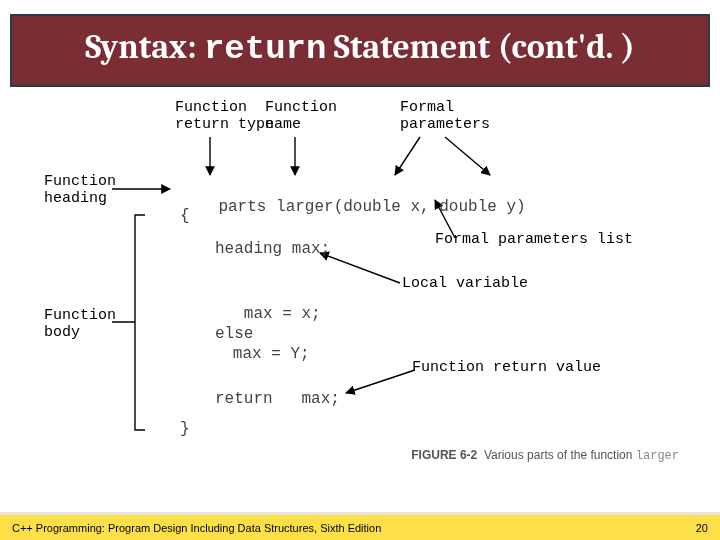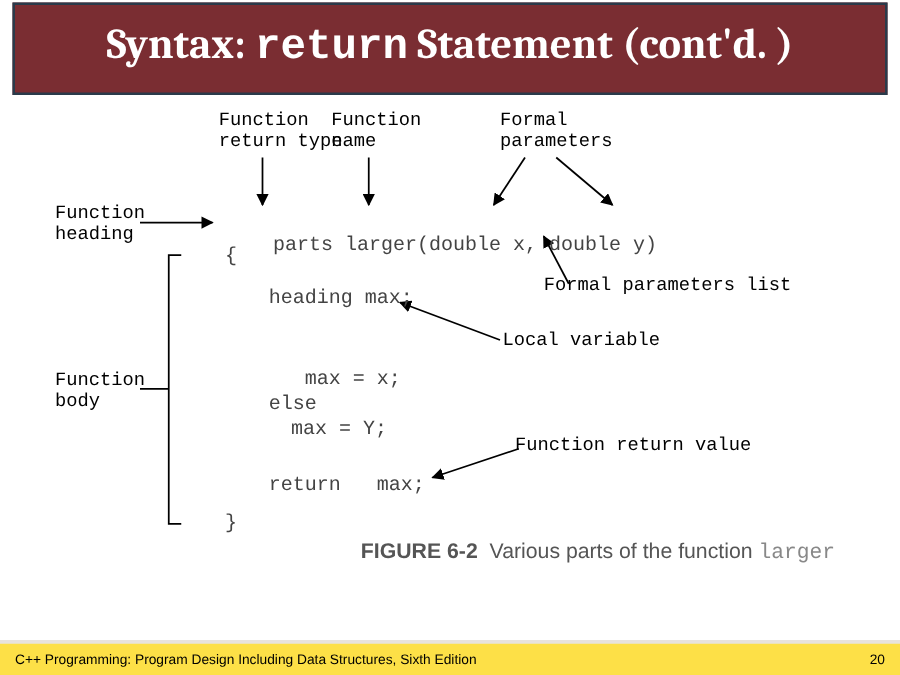--- a/index.html
+++ b/index.html
@@ -6,21 +6,21 @@
   body {
     width: 720px;
     height: 540px;
     background: #fff;
     font-family: Georgia, 'Times New Roman', serif;
     position: relative;
     overflow: hidden;
   }
   .header {
     width: 700px;
-    margin: 2px auto 0;
+    margin: 14px auto 0;
     border: 2px solid #2a3a4a;
     background: #7a2d32;
     color: #fff;
     text-align: center;
     padding: 10px 16px 14px;
   }
   .header .title {
     font-size: 34px;
     font-weight: 700;
     line-height: 1.25;
@@ -52,23 +52,23 @@
   }
   .gray { color: #444; }
   svg.arrows {
     position: absolute;
     left: 0; top: 0;
     width: 640px; height: 370px;
     pointer-events: none;
   }
   .figcap {
     position: absolute;
-    right: 12px;
+    right: 1px;
     bottom: 2px;
-    font-size: 17px;
+    font-size: 12px;
     color: #555;
     font-family: Verdana, Arial, sans-serif;
   }
   .figcap .fmono {
     font-family: 'Courier New', Courier, monospace;
     color: #888;
   }
   .footer {
     position: absolute;
     left: 0; bottom: 0;

